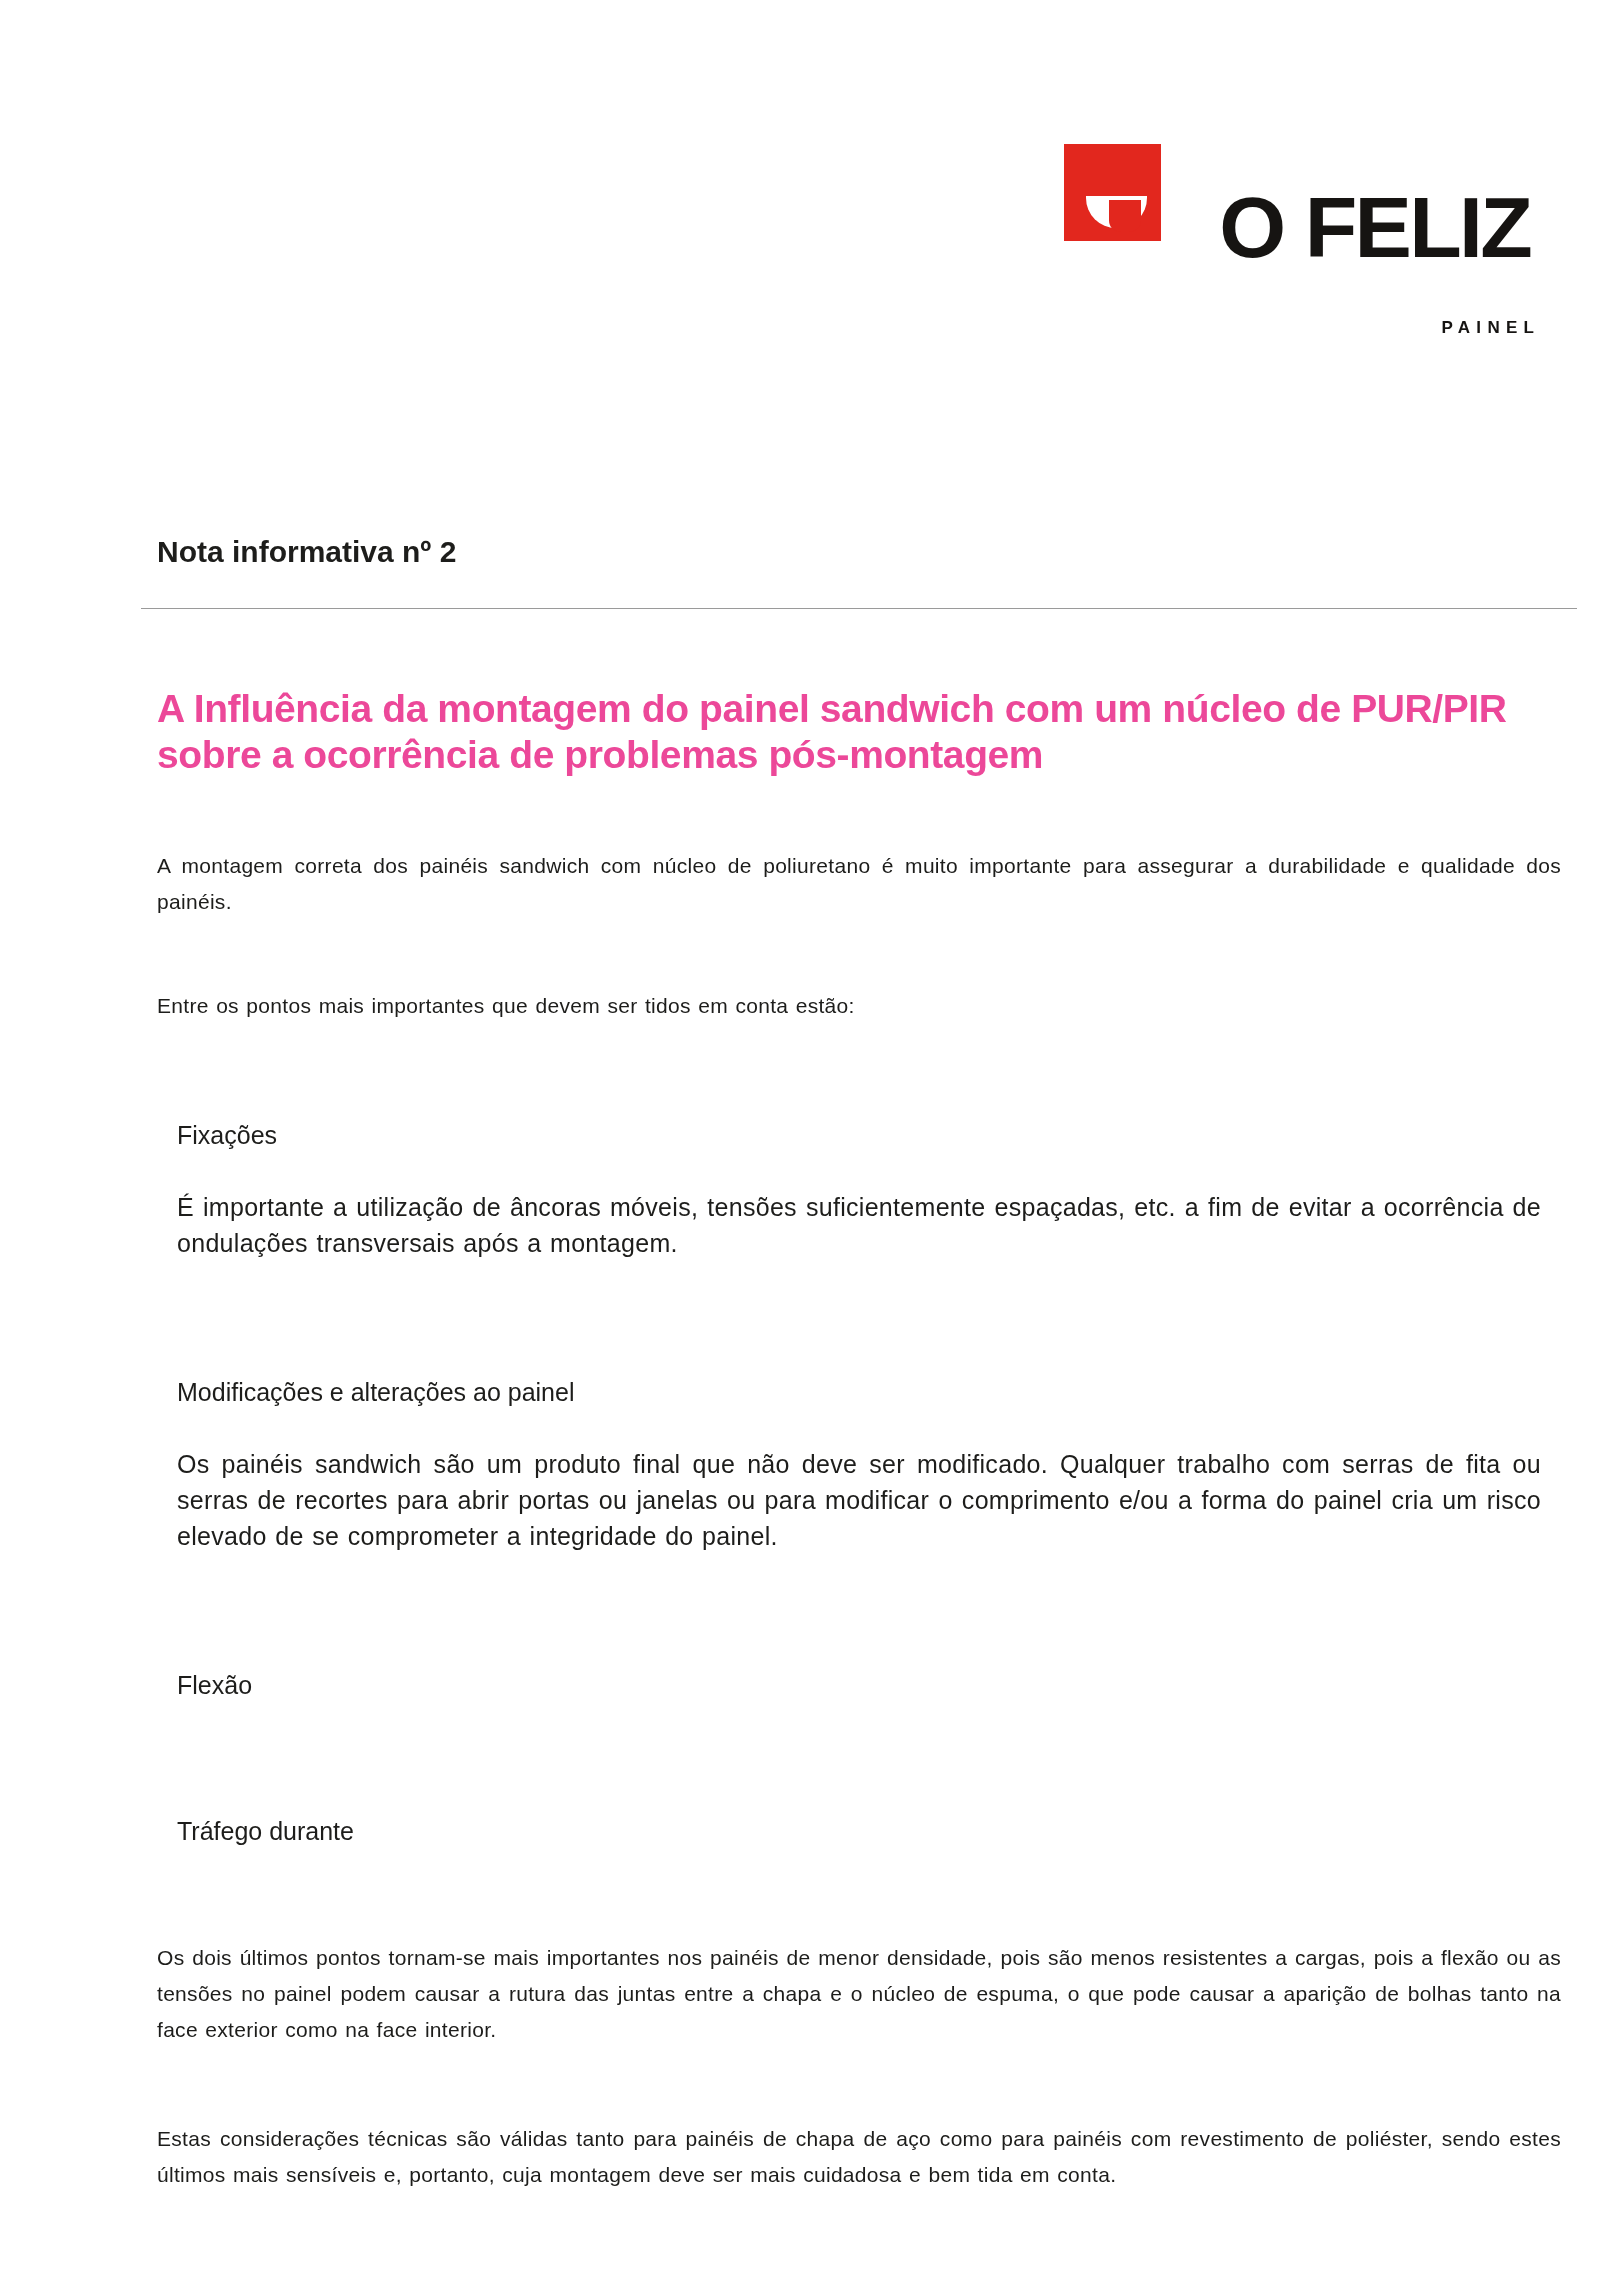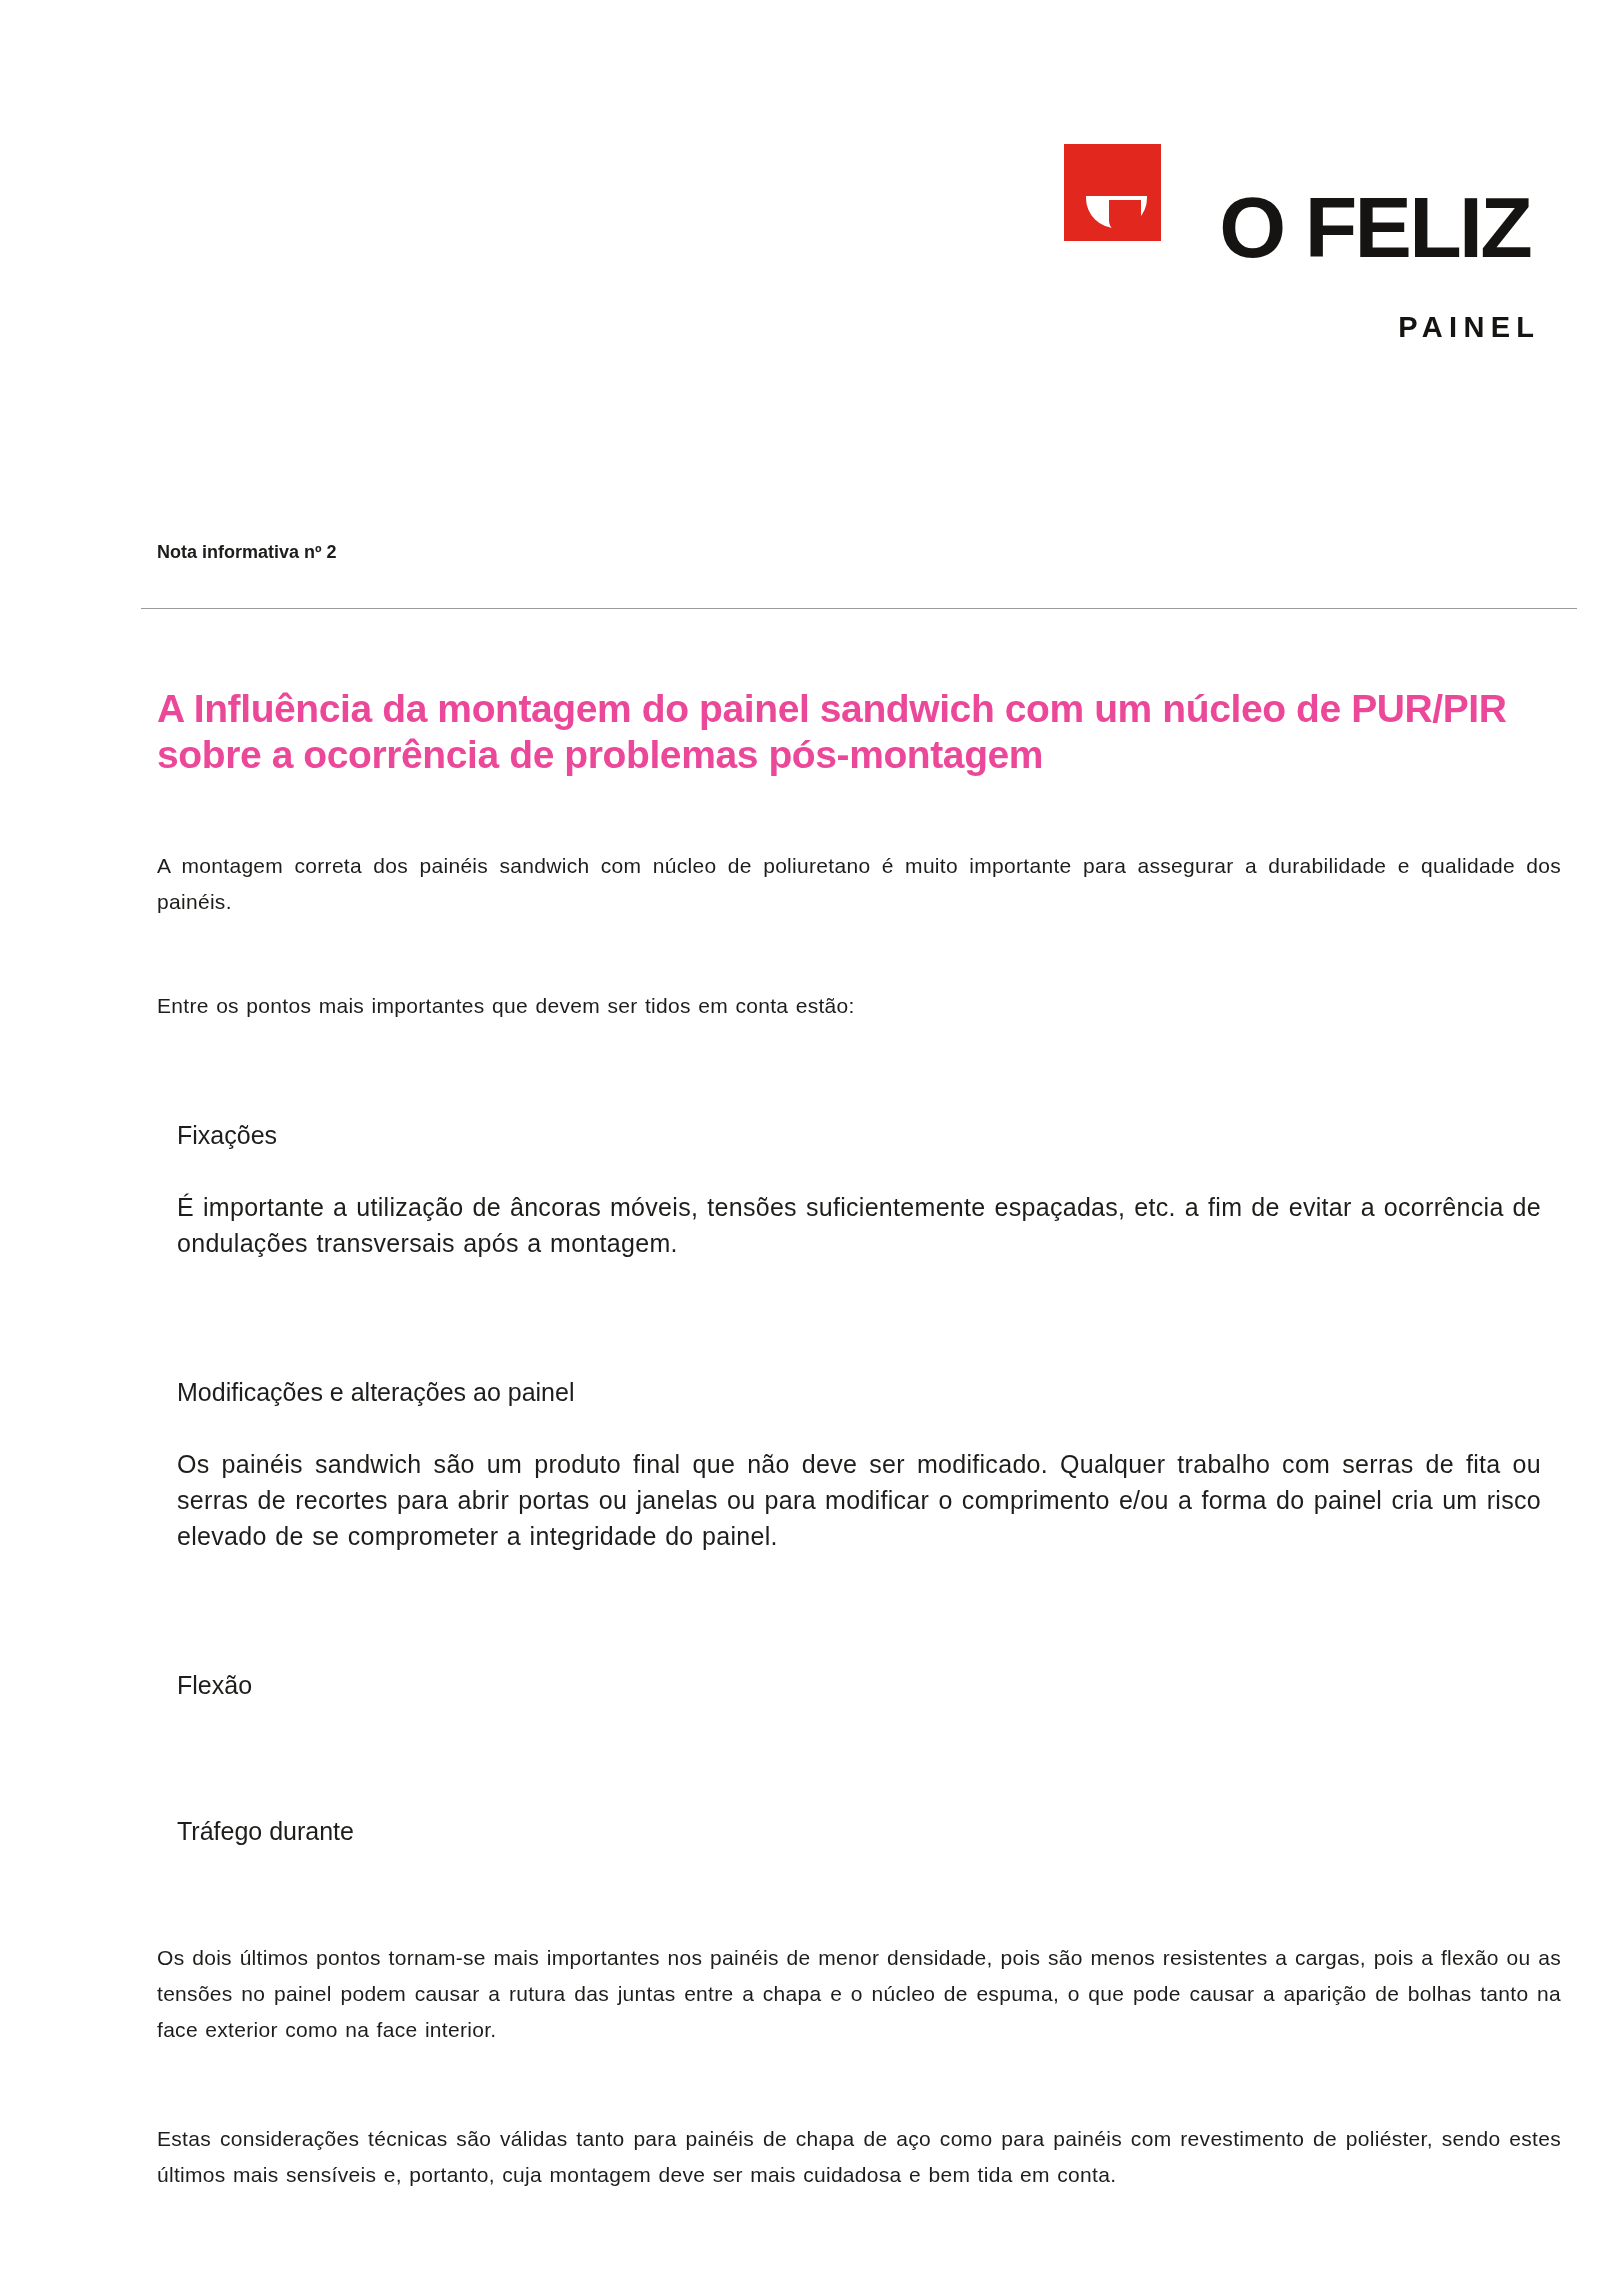--- a/index.html
+++ b/index.html
@@ -55,38 +55,38 @@
   }
   .logo-brand {
     font-size:86px;
     line-height:95px;
     font-weight:bold;
     letter-spacing:-2.7px;
     color:#161412;
     white-space:nowrap;
   }
   .logo-sub {
-    font-size:29px;
+    font-size:17px;
     line-height:25px;
     font-weight:bold;
     letter-spacing:6.3px;
     margin-right:-6.3px;
     margin-top:3.6px;
     color:#161412;
   }
 
   
   .content {
     position:absolute;
     top:450px;
     left:73px;
     width:1476px;
   }
   .kicker {
-    font-size:18px;
+    font-size:30px;
     line-height:36px;
     font-weight:bold;
     color:#1d1d1b;
   }
   .rule {
     border:none;
     border-top:1.8px solid #9a9a9a;
     margin-top:21.5px;
   }
   .doc-title {

